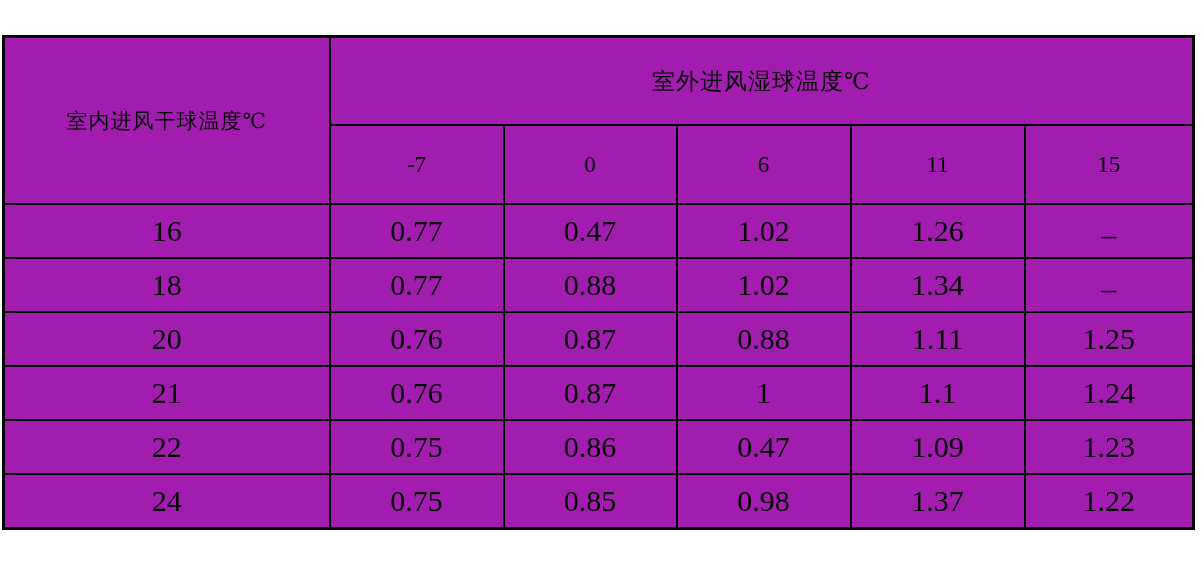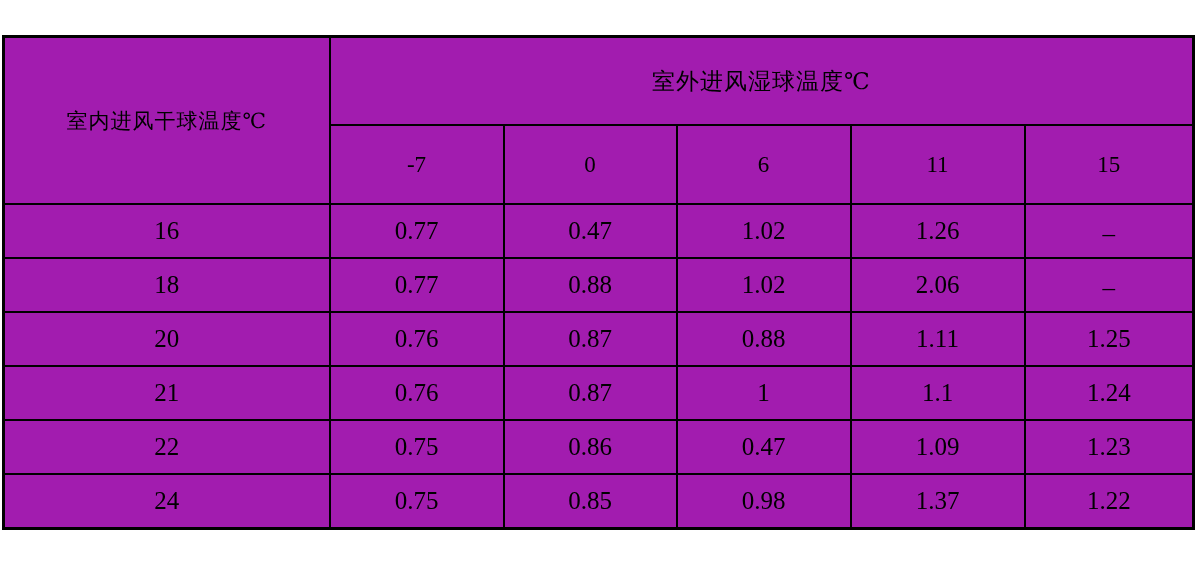--- a/index.html
+++ b/index.html
@@ -56,21 +56,21 @@
   th.col-head {
     font-size: 23px;
     letter-spacing: 1px;
     height: 84px;
   }
   tr.subhead-row th {
     font-size: 23px;
     height: 75px;
   }
   tr.data-row td {
-    font-size: 25px;
+    font-size: 30px;
     height: 52px;
   }
   td.dash-cell {
     vertical-align: bottom;
   }
   td.dash-cell span { display: inline-block; padding-bottom: 12px; }
 </style>
 </head>
 <body>
 
@@ -105,21 +105,21 @@
         <td>0.47</td>
         <td>1.02</td>
         <td>1.26</td>
         <td class="dash-cell"><span>_</span></td>
       </tr>
       <tr class="data-row">
         <td>18</td>
         <td>0.77</td>
         <td>0.88</td>
         <td>1.02</td>
-        <td>2.06</td>
+        <td>1.34</td>
         <td class="dash-cell"><span>_</span></td>
       </tr>
       <tr class="data-row">
         <td>20</td>
         <td>0.76</td>
         <td>0.87</td>
         <td>0.88</td>
         <td>1.11</td>
         <td>1.25</td>
       </tr>

